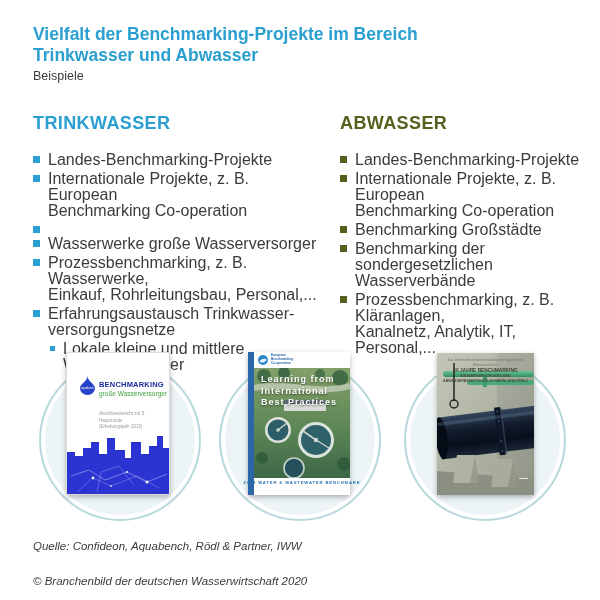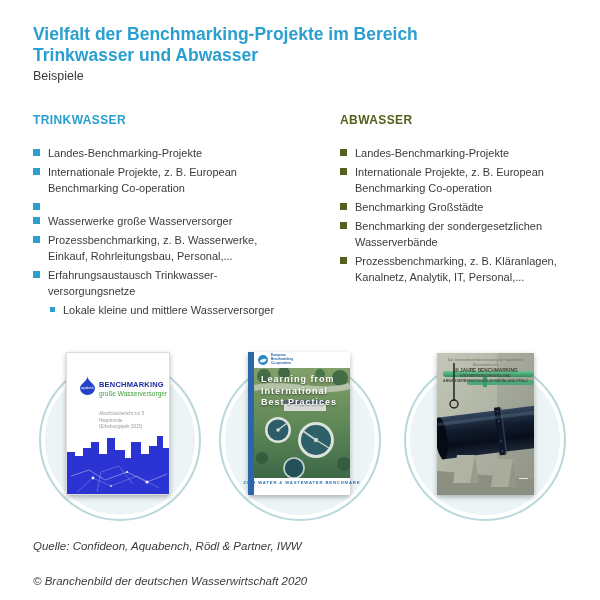--- a/index.html
+++ b/index.html
@@ -8,30 +8,30 @@
 
   
   .title{position:absolute;left:33px;top:24px;width:460px;font-size:17.5px;font-weight:bold;
          color:#2a9fd0;line-height:21px;}
   .subtitle{position:absolute;left:33px;top:69px;font-size:12.5px;color:#3b3b3b;text-align:center;}
 
   
   .col{position:absolute;top:113px;}
   .col-trink{left:33px;width:285px;}
   .col-abw{left:340px;width:245px;}
-  .col-heading{font-size:12px;font-weight:bold;letter-spacing:.4px;margin:0 0 18px 0;}
+  .col-heading{font-size:18px;font-weight:bold;letter-spacing:.4px;margin:0 0 18px 0;}
   .col-trink .col-heading{color:#2a9fd0;}
   .col-abw .col-heading{color:#53601e;}
   .li{display:flex;margin-bottom:3px;}
   .bullet{flex:none;width:7px;height:7px;margin:4px 8px 0 0;}
   .col-trink .bullet{background:#2a9fd0;}
   .col-abw .bullet{background:#53601e;}
   .li.sub{margin-left:17px;}
   .li.sub .bullet{width:5px;height:5px;margin-top:5px;}
-  .li-text{font-size:11px;line-height:16px;color:#3b3b3b;}
+  .li-text{font-size:16px;line-height:16px;color:#3b3b3b;}
 
   
   .circle{position:absolute;top:359px;width:162px;height:162px;border:2px solid #b9d8db;
           border-radius:50%;box-sizing:border-box;}
   .circle-inner{position:absolute;inset:4px;border-radius:50%;background:#ecf4f6;}
   .c1{left:39px}.c2{left:219px}.c3{left:404px}
 
   .cover{position:absolute;background:#fff;box-shadow:0 2px 5px rgba(0,0,0,.28);}
 
   

